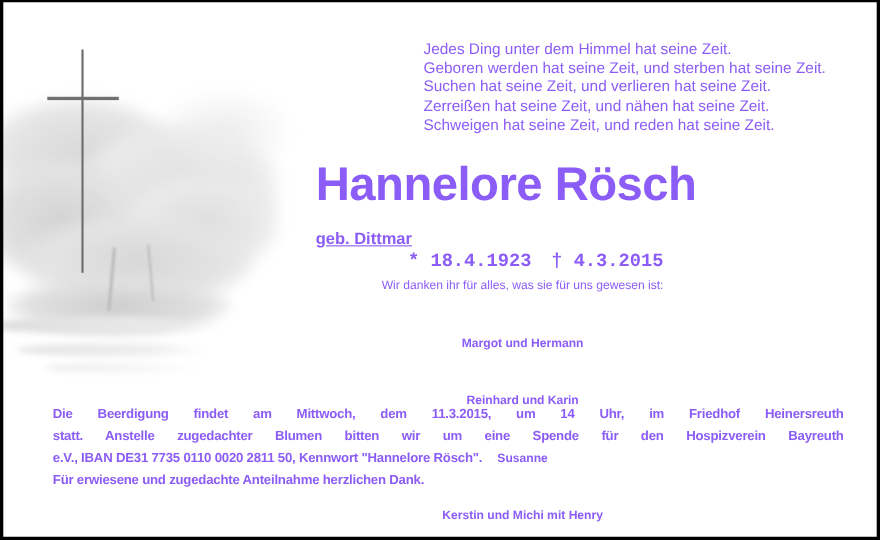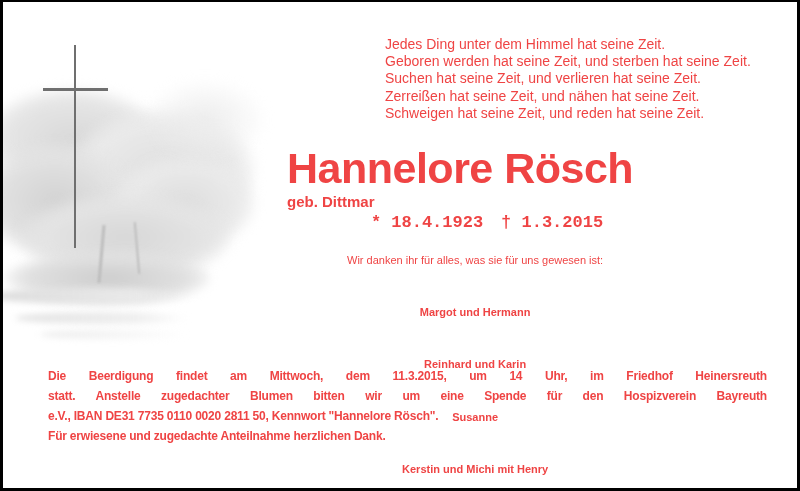--- a/index.html
+++ b/index.html
@@ -2,21 +2,21 @@
 <html><head>
 <meta charset="utf-8">
 <style>
   html,body { margin:0; padding:0; background:#ffffff; }
   .page {
     position:relative;
     width:800px; height:491px;
     background:#ffffff;
     overflow:hidden;
     font-family:"Liberation Sans", sans-serif;
-    color:#ef4444;
+    color:#8b5cf6;
   }
   .frame {
     position:absolute; inset:0;
     border:3px solid #000;
     border-top-width:2px;
     pointer-events:none;
     z-index:20;
   }
 
   
@@ -42,21 +42,21 @@
   
   .poem {
     position:absolute; left:385px; top:36px;
     font-size:14px; line-height:17.2px; z-index:5;
   }
   .deceased {
     position:absolute; left:287px; top:146px; width:400px;
     z-index:5;
   }
   .name { font-size:43px; font-weight:bold; line-height:45px; letter-spacing:-0.5px; white-space:nowrap; }
-  .maiden { font-size:15px; font-weight:bold; line-height:18px; margin-top:2px; }
+  .maiden { font-size:15px; font-weight:bold; line-height:18px; margin-top:18px;text-decoration:underline; }
   .dates { font-size:17px; font-weight:bold; line-height:19px; margin-top:2px;
            display:flex; justify-content:center; gap:18px;font-family:Liberation Mono, monospace; }
   .tribute {
     position:absolute; left:347px; top:251px;
     font-size:11px; line-height:19.2px; z-index:5;text-align:center;
   }
   .tribute .names { font-weight:bold;margin-top:33px; }
   .funeral {
     position:absolute; left:48px; top:366px; width:719px;
     font-size:12px; line-height:20px; letter-spacing:-0.2px; z-index:5;font-weight:bold;
@@ -92,21 +92,21 @@
     <div>Suchen hat seine Zeit, und verlieren hat seine Zeit.</div>
     <div>Zerreißen hat seine Zeit, und nähen hat seine Zeit.</div>
     <div>Schweigen hat seine Zeit, und reden hat seine Zeit.</div>
   </div>
 
   <div class="deceased">
     <div class="name">Hannelore Rösch</div>
     <div class="maiden">geb. Dittmar</div>
     <div class="dates">
       <span>* 18.4.1923</span>
-      <span>† 1.3.2015</span>
+      <span>† 4.3.2015</span>
     </div>
   </div>
 
   <div class="tribute">
     <div>Wir danken ihr für alles, was sie für uns gewesen ist:</div>
     <div class="names">Margot und Hermann</div>
     <div class="names">Reinhard und Karin</div>
     <div class="names">Susanne</div>
     <div class="names">Kerstin und Michi mit Henry</div>
   </div>

